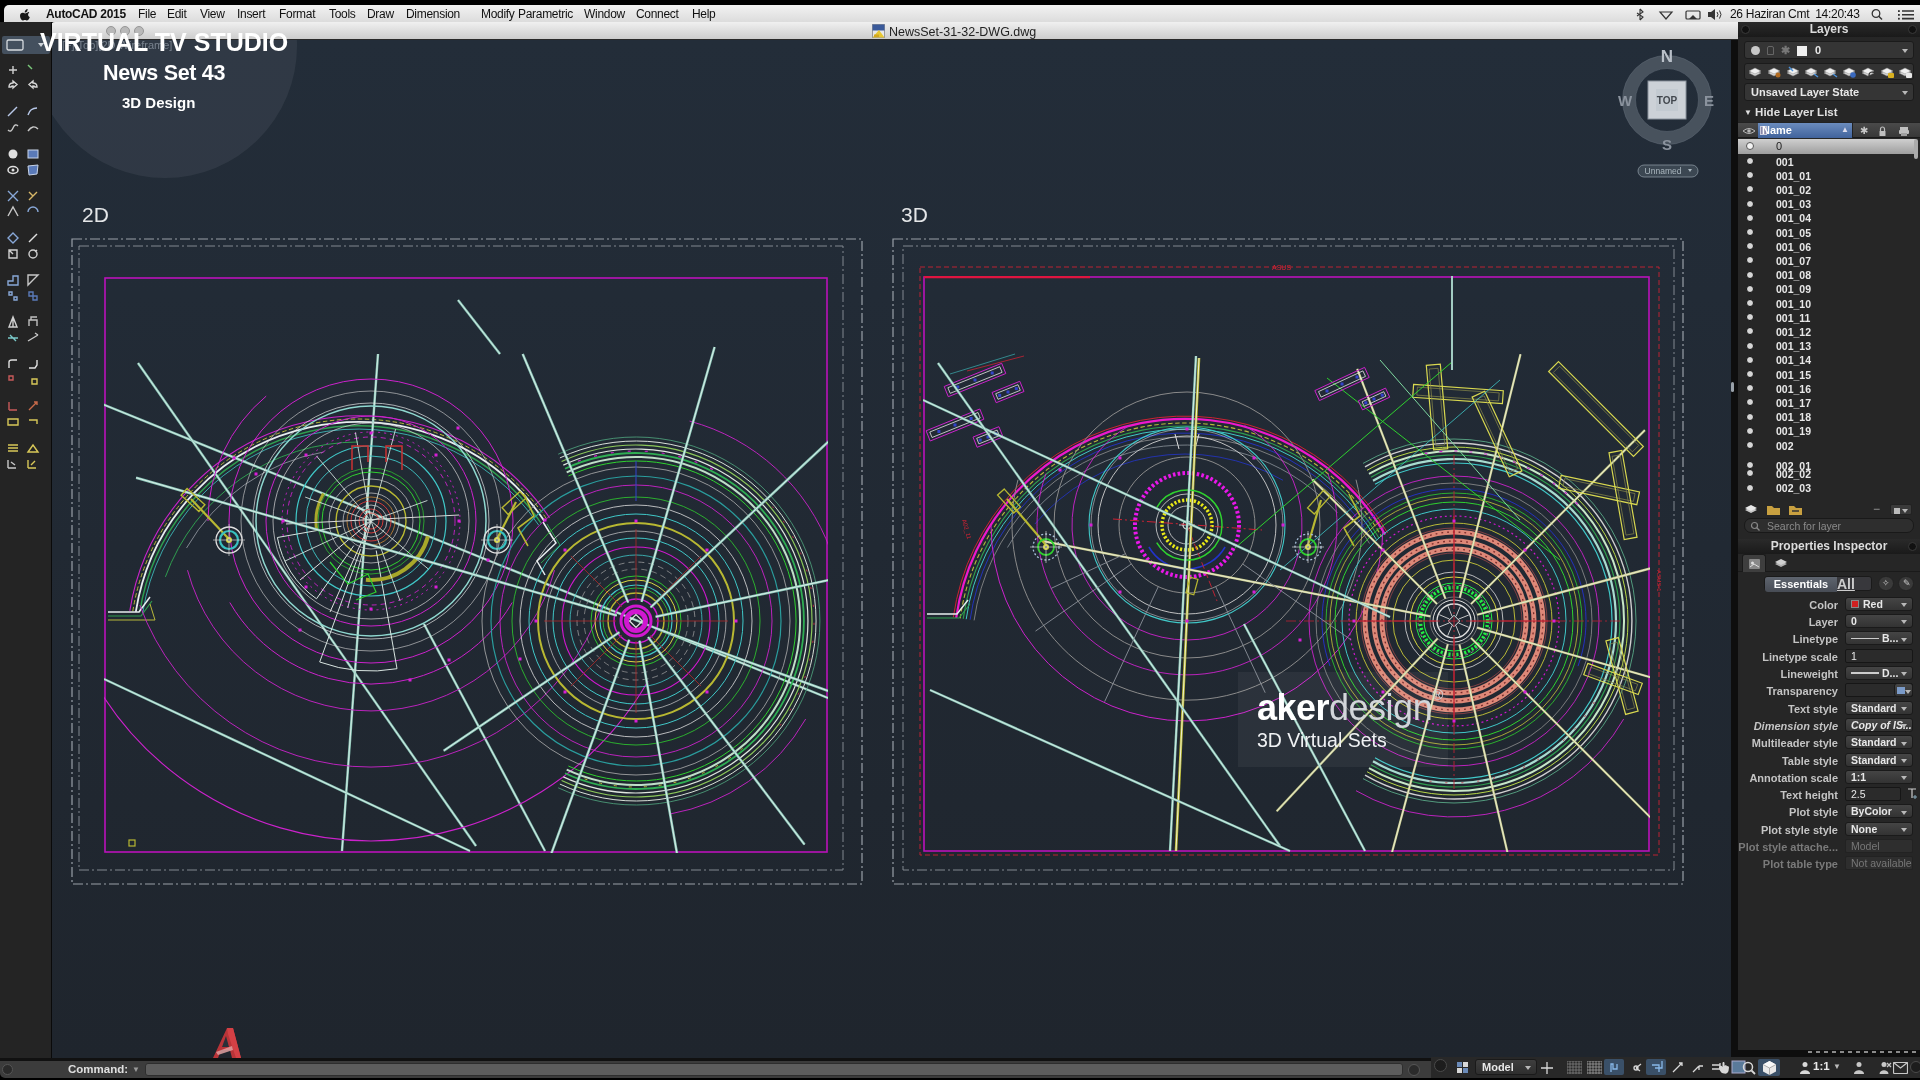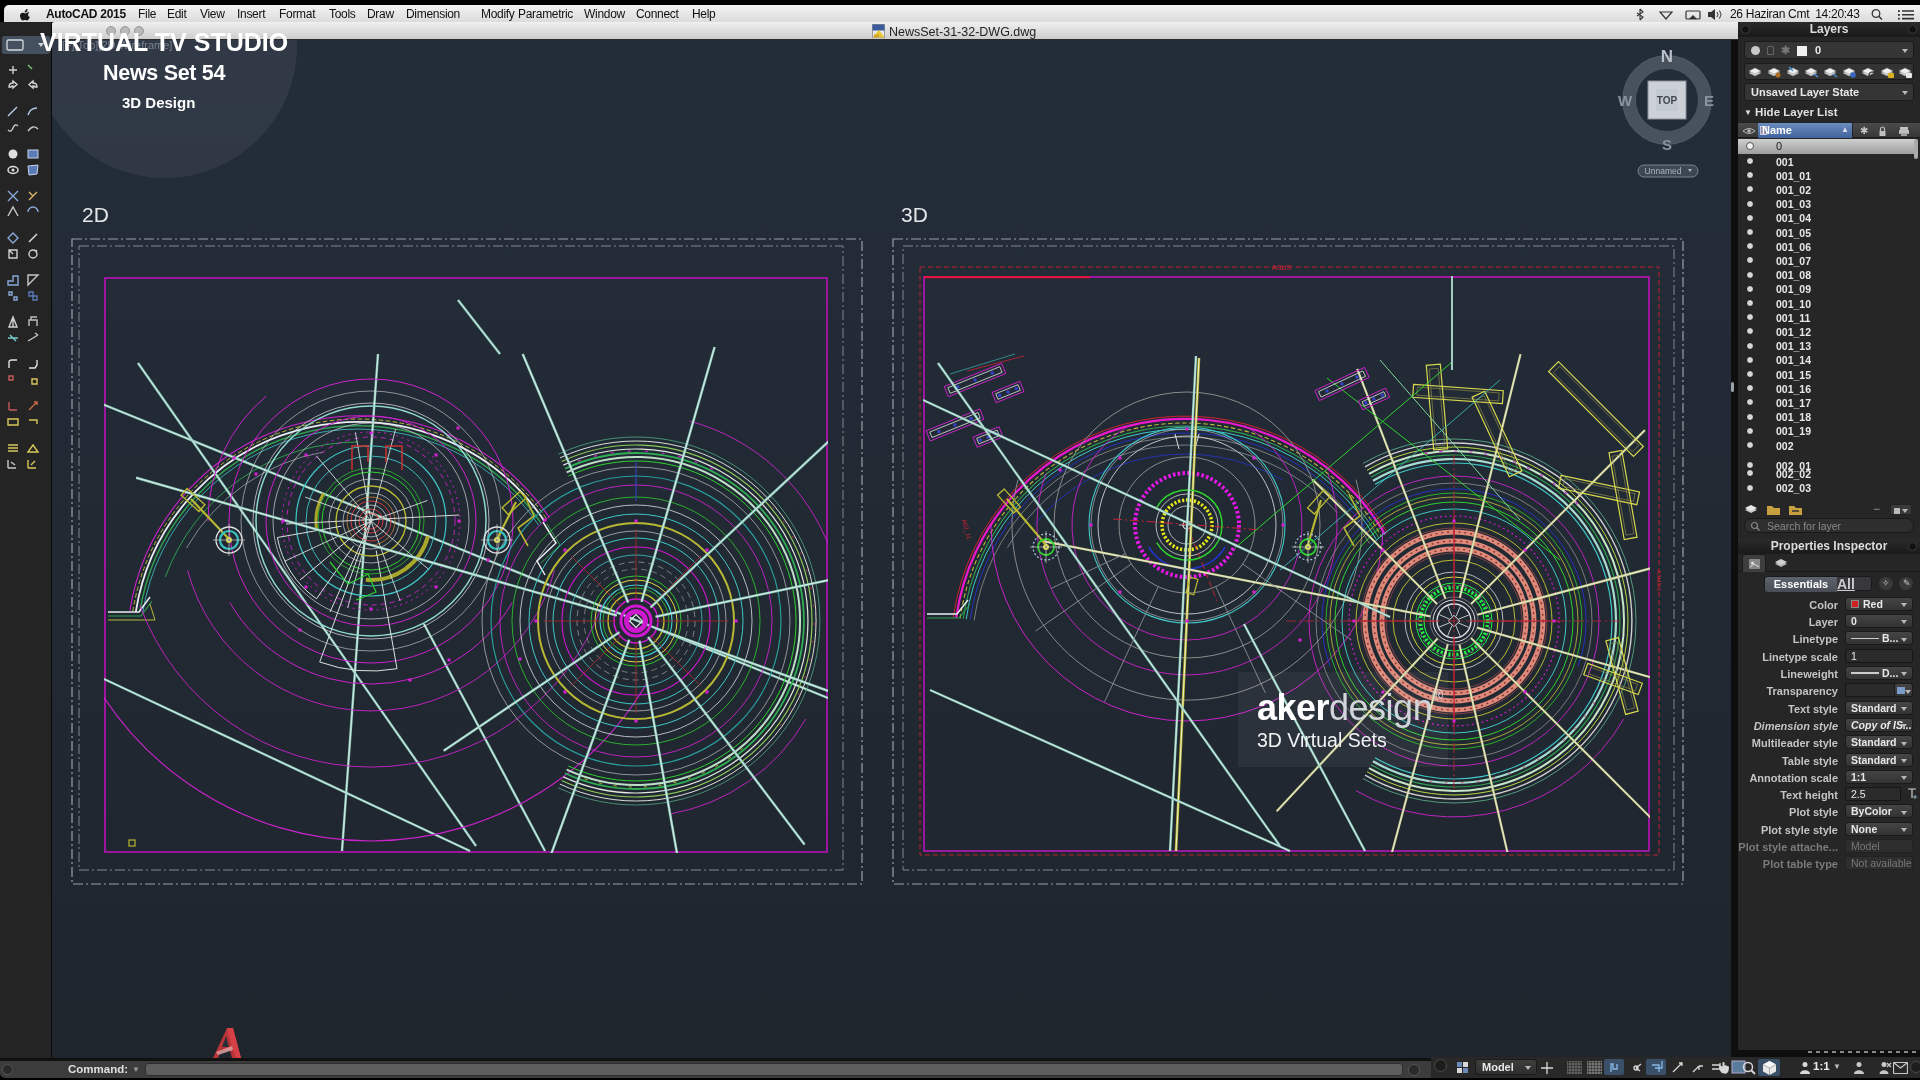--- a/index.html
+++ b/index.html
@@ -646,21 +646,21 @@
     <g>
 <path d="M213 1058 L227 1028 L233 1028 L241 1058 L232 1058 L230 1050 L221 1050 L218 1058 Z" fill="#b93438"></path>
 <path d="M227 1028 L233 1028 L241 1058 L236 1058 L228 1034 Z" fill="#d44045"></path>
 <path d="M222 1047 L226 1036 L229 1047 Z" fill="#2a3038"></path>
 <path d="M216 1052 L232 1046 L233 1050 L218 1055 Z" fill="#e0a0a0" opacity="0.85"></path>
 </g>
   </svg>
 <div id="rightstrip"></div>
 <div id="watermark">
 <div class="abs" style="left:40px;top:28px;font-size:25px;font-weight:bold;white-space:nowrap;">VIRTUAL TV STUDIO</div>
-<div class="abs" style="left:103px;top:61px;font-size:21.5px;font-weight:bold;letter-spacing:-0.3px;white-space:nowrap;">News Set 54</div>
+<div class="abs" style="left:103px;top:61px;font-size:21.5px;font-weight:bold;letter-spacing:-0.3px;white-space:nowrap;">News Set 43</div>
 <div class="abs" style="left:122px;top:94px;font-size:15px;font-weight:bold;white-space:nowrap;">3D Design</div>
 </div>
 <div class="abs" style="left:1257px;top:686px;z-index:40;color:#fff;font-size:36px;letter-spacing:-0.5px;white-space:nowrap;"><span style="font-weight:bold;">aker</span><span style="color:#d2d6da;">design</span><span style="font-size:15px;vertical-align:20px;color:#d2d6da;">®</span></div>
 <div class="abs" style="left:1257px;top:729px;z-index:40;color:#f0f2f4;font-size:19.5px;white-space:nowrap;">3D Virtual Sets</div>
 <div id="panels">
     <div class="phdr" style="border-radius:4px 4px 0 0;">Layers<div class="abs" style="left:3px;top:3px;width:9px;height:9px;border-radius:50%;background:#111;border:1px solid #3a3a3a;"></div><div class="abs" style="right:3px;top:3px;width:9px;height:9px;border-radius:50%;background:#111;border:1px solid #3a3a3a;"></div></div>
     <div class="pbox" style="left:6px;top:19px;width:170px;height:18px;">
       <div class="caret"></div>
       <div class="abs" style="left:6px;top:4px;width:9px;height:9px;border-radius:50%;background:#c8c8c8;"></div>
       <div class="abs" style="left:22px;top:4px;width:7px;height:9px;border:1px solid #666;border-radius:2px 2px 0 0;"></div>

